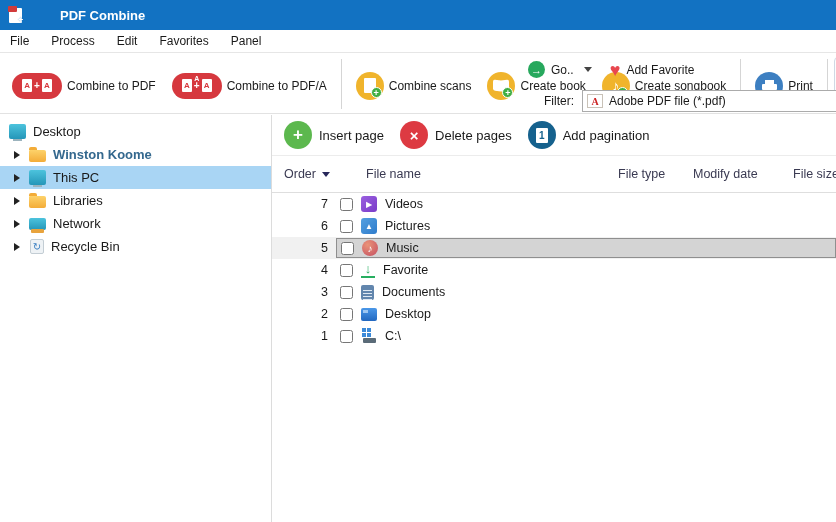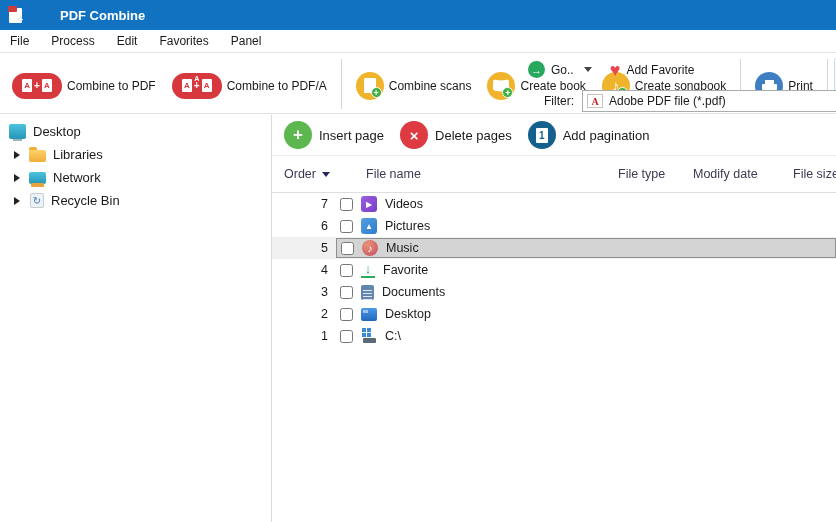--- a/index.html
+++ b/index.html
@@ -255,20 +255,30 @@
 <div class="main">
 
   <div class="sidebar">
     <div class="tree-item root">
       <span class="tree-icon ti-monitor"></span>
       <span class="tree-label">Desktop</span>
     </div>
     <div class="tree-item">
       <span class="expander"></span>
       <span class="tree-icon ti-folder"></span>
+      <span class="tree-label user">Winston Koome</span>
+    </div>
+    <div class="tree-item selected">
+      <span class="expander"></span>
+      <span class="tree-icon ti-monitor"></span>
+      <span class="tree-label">This PC</span>
+    </div>
+    <div class="tree-item">
+      <span class="expander"></span>
+      <span class="tree-icon ti-folder"></span>
       <span class="tree-label">Libraries</span>
     </div>
     <div class="tree-item">
       <span class="expander"></span>
       <span class="tree-icon ti-network"></span>
       <span class="tree-label">Network</span>
     </div>
     <div class="tree-item">
       <span class="expander"></span>
       <span class="tree-icon ti-recycle">↻</span>

